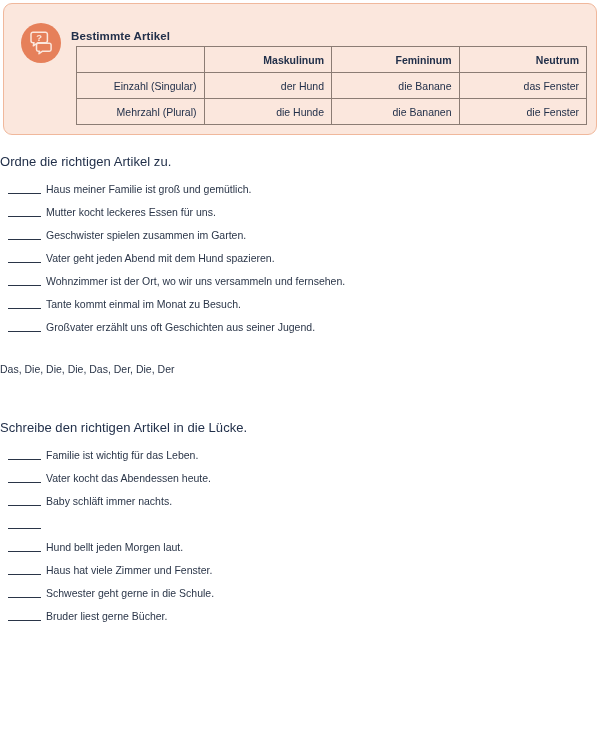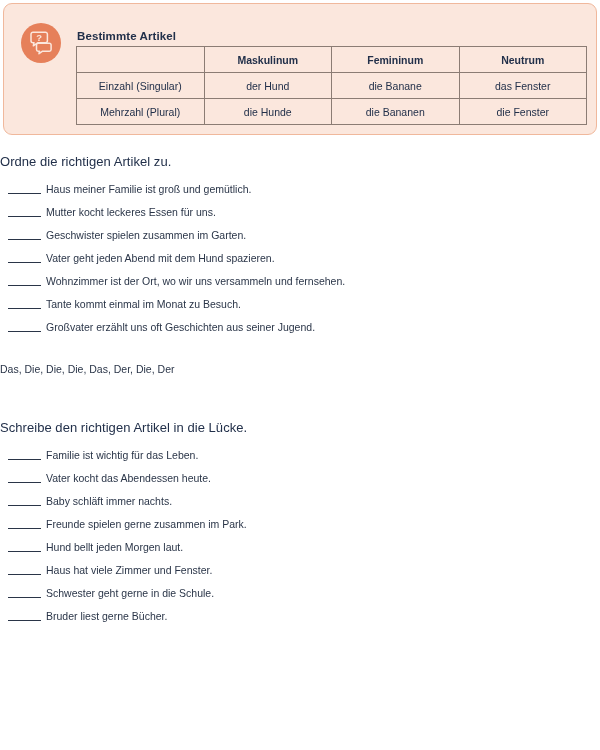--- a/index.html
+++ b/index.html
@@ -39,21 +39,21 @@
     border-radius: 50%;
     background: #e6805a;
     display: flex;
     align-items: center;
     justify-content: center;
   }
   .info-icon svg { display: block; }
 
   .info-title {
     position: absolute;
-    left: 73px;
+    left: 67px;
     top: 25px;
     font-size: 11.5px;
     font-weight: bold;
     color: #22304a;
     letter-spacing: 0.1px;
     line-height: 14px;
     white-space: nowrap;
   }
 
   
@@ -65,21 +65,21 @@
     border-collapse: collapse;
     table-layout: fixed;
   }
   .rule-table col { width: 127.5px; }
   .rule-table td,
   .rule-table th {
     border: 1px solid #8b7c74;
     height: 25px;
     padding: 0 7px;
     font-size: 10.5px;
-    text-align: center;
+    text-align: right;
     vertical-align: middle;
     color: #22304a;
     white-space: nowrap;
     overflow: hidden;
     font-weight: normal;
   }
   .rule-table th { font-weight: bold; }
   .rule-table th.corner { font-weight: normal; }
 
   
@@ -227,21 +227,20 @@
     <li>
       <span class="blank"></span>
       <span class="sentence">Vater kocht das Abendessen heute.</span>
     </li>
     <li>
       <span class="blank"></span>
       <span class="sentence">Baby schläft immer nachts.</span>
     </li>
     <li>
       <span class="blank"></span>
-      <span class="sentence">Freunde spielen gerne zusammen im Park.</span>
     </li>
     <li>
       <span class="blank"></span>
       <span class="sentence">Hund bellt jeden Morgen laut.</span>
     </li>
     <li>
       <span class="blank"></span>
       <span class="sentence">Haus hat viele Zimmer und Fenster.</span>
     </li>
     <li>

